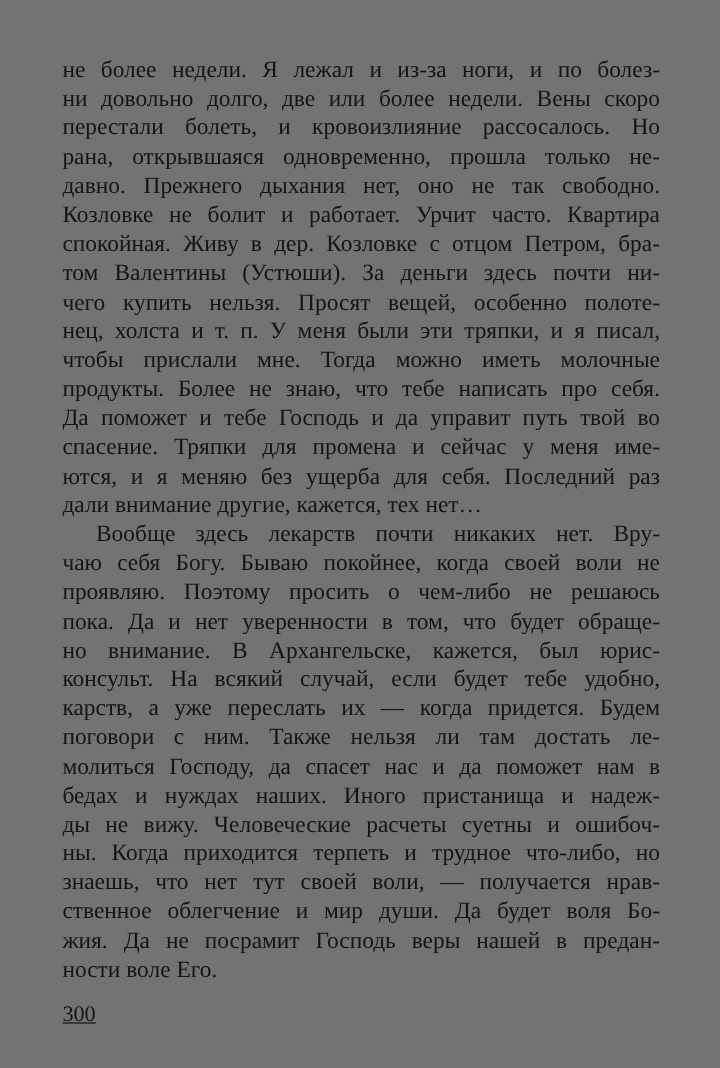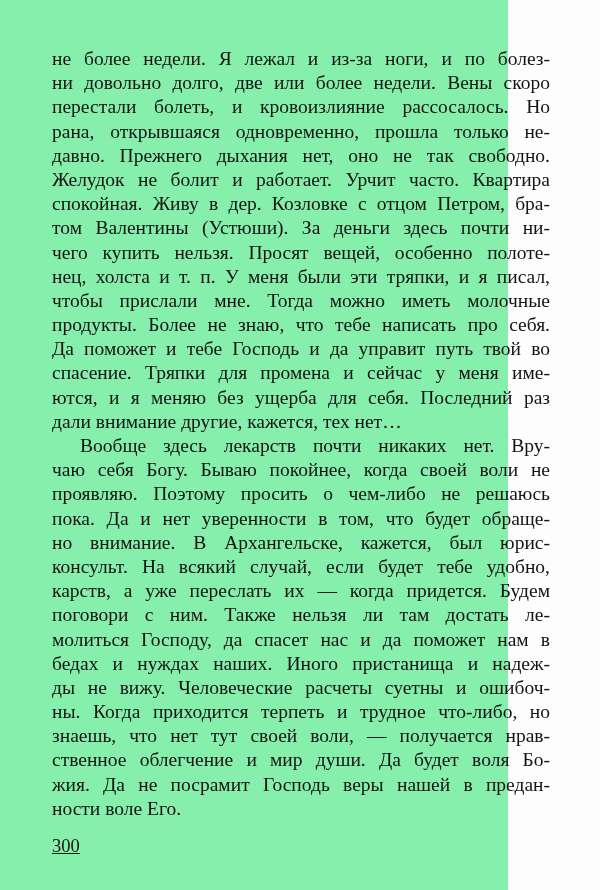--- a/index.html
+++ b/index.html
@@ -10,23 +10,23 @@
     width: 600px;
     height: 890px;
     background: #fdfdfd;
     position: relative;
     overflow: hidden;
     font-family: "Liberation Serif", "DejaVu Serif", serif;
   }
   .page {
     position: absolute;
     left: 0; top: 0;
-    width: 508px;
+    width: 600px;
     height: 890px;
-    background: #86efac;
+    background: #737373;
   }
   .text-block {
     position: absolute;
     left: 52px;
     top: 47px;
     width: 498px;
     color: #141414;
     font-size: 19.5px;
     line-height: 24.2px;
     -webkit-font-smoothing: antialiased;
@@ -57,21 +57,21 @@
 </head>
 <body>
 
 <div class="page">
   <div class="text-block" id="text-block">
       <div class="text-line">не более недели. Я лежал и из-за ноги, и по болез-</div>
       <div class="text-line">ни довольно долго, две или более недели. Вены скоро</div>
       <div class="text-line">перестали болеть, и кровоизлияние рассосалось. Но</div>
       <div class="text-line">рана, открывшаяся одновременно, прошла только не-</div>
       <div class="text-line">давно. Прежнего дыхания нет, оно не так свободно.</div>
-      <div class="text-line">Желудок не болит и работает. Урчит часто. Квартира</div>
+      <div class="text-line">Козловке не болит и работает. Урчит часто. Квартира</div>
       <div class="text-line">спокойная. Живу в дер. Козловке с отцом Петром, бра-</div>
       <div class="text-line">том Валентины (Устюши). За деньги здесь почти ни-</div>
       <div class="text-line">чего купить нельзя. Просят вещей, особенно полоте-</div>
       <div class="text-line">нец, холста и т. п. У меня были эти тряпки, и я писал,</div>
       <div class="text-line">чтобы прислали мне. Тогда можно иметь молочные</div>
       <div class="text-line">продукты. Более не знаю, что тебе написать про себя.</div>
       <div class="text-line">Да поможет и тебе Господь и да управит путь твой во</div>
       <div class="text-line">спасение. Тряпки для промена и сейчас у меня име-</div>
       <div class="text-line">ются, и я меняю без ущерба для себя. Последний раз</div>
       <div class="text-line para-last">дали внимание другие, кажется, тех нет…</div>

